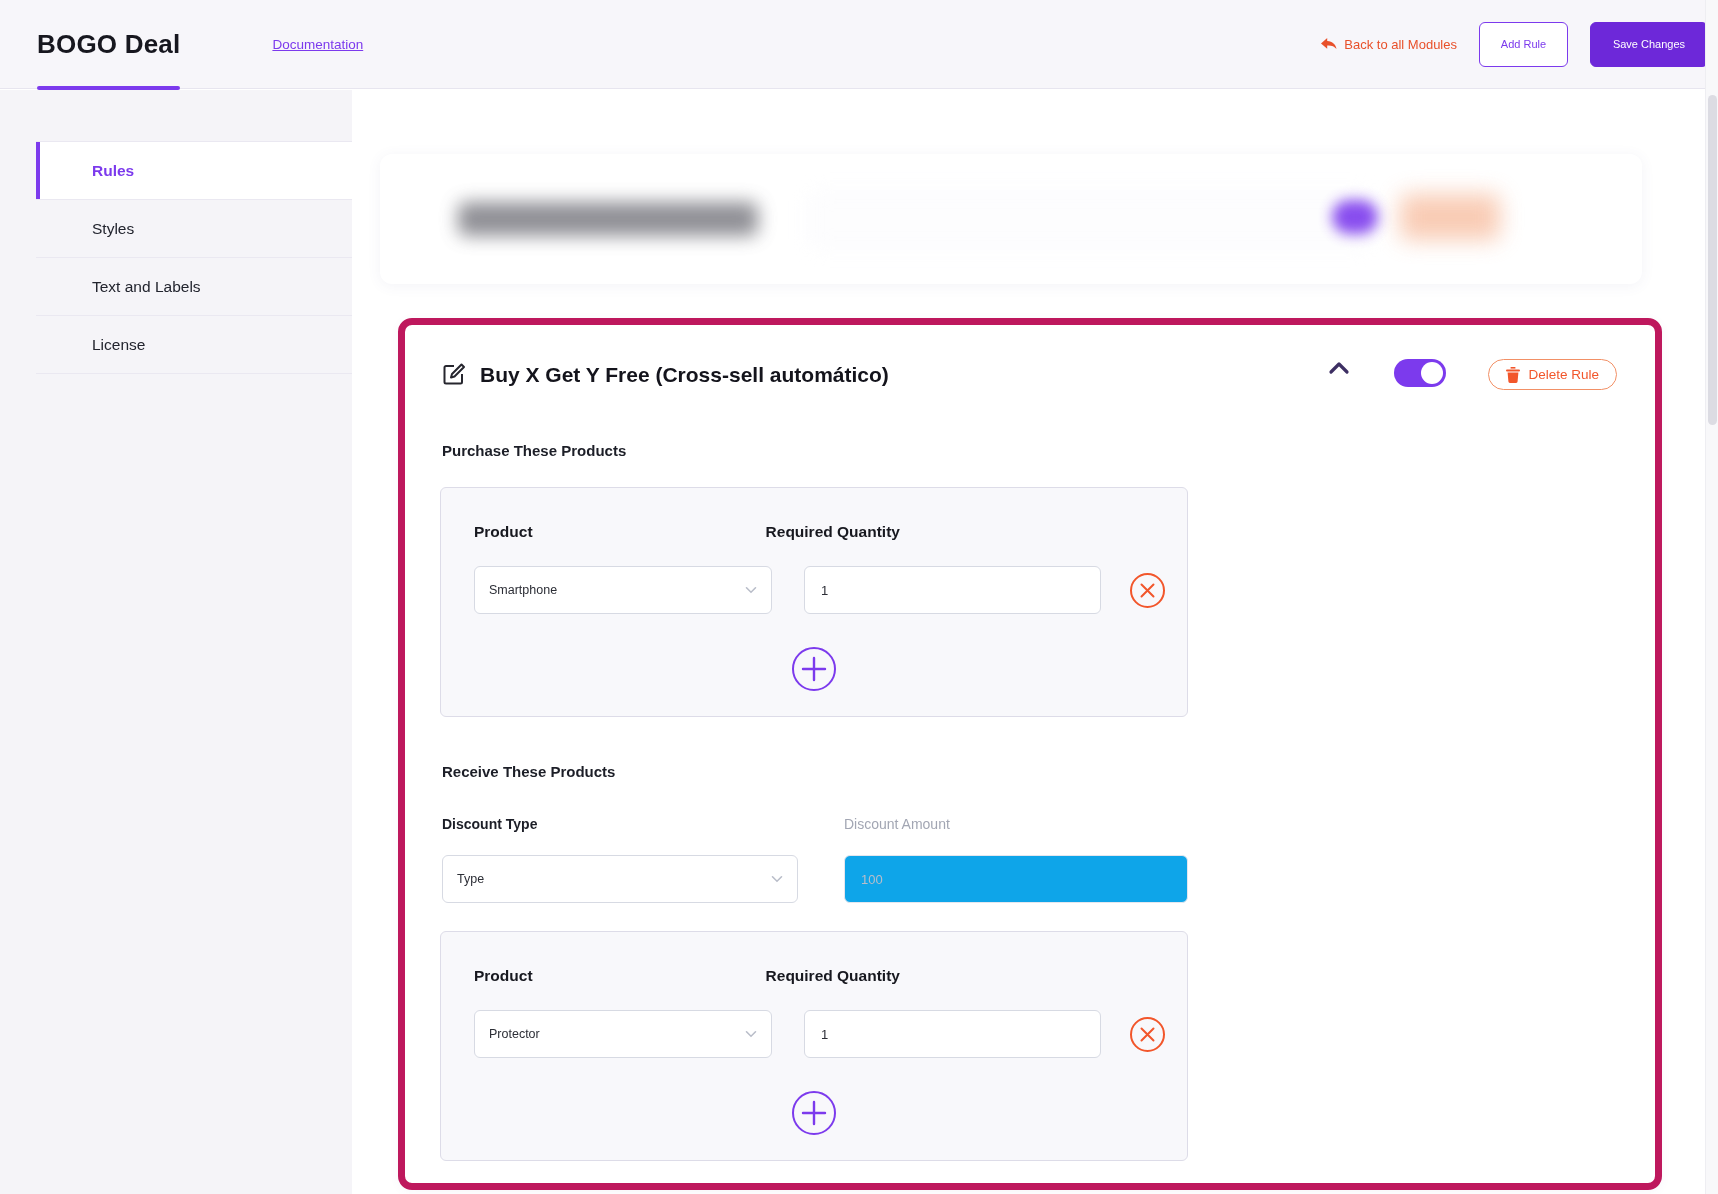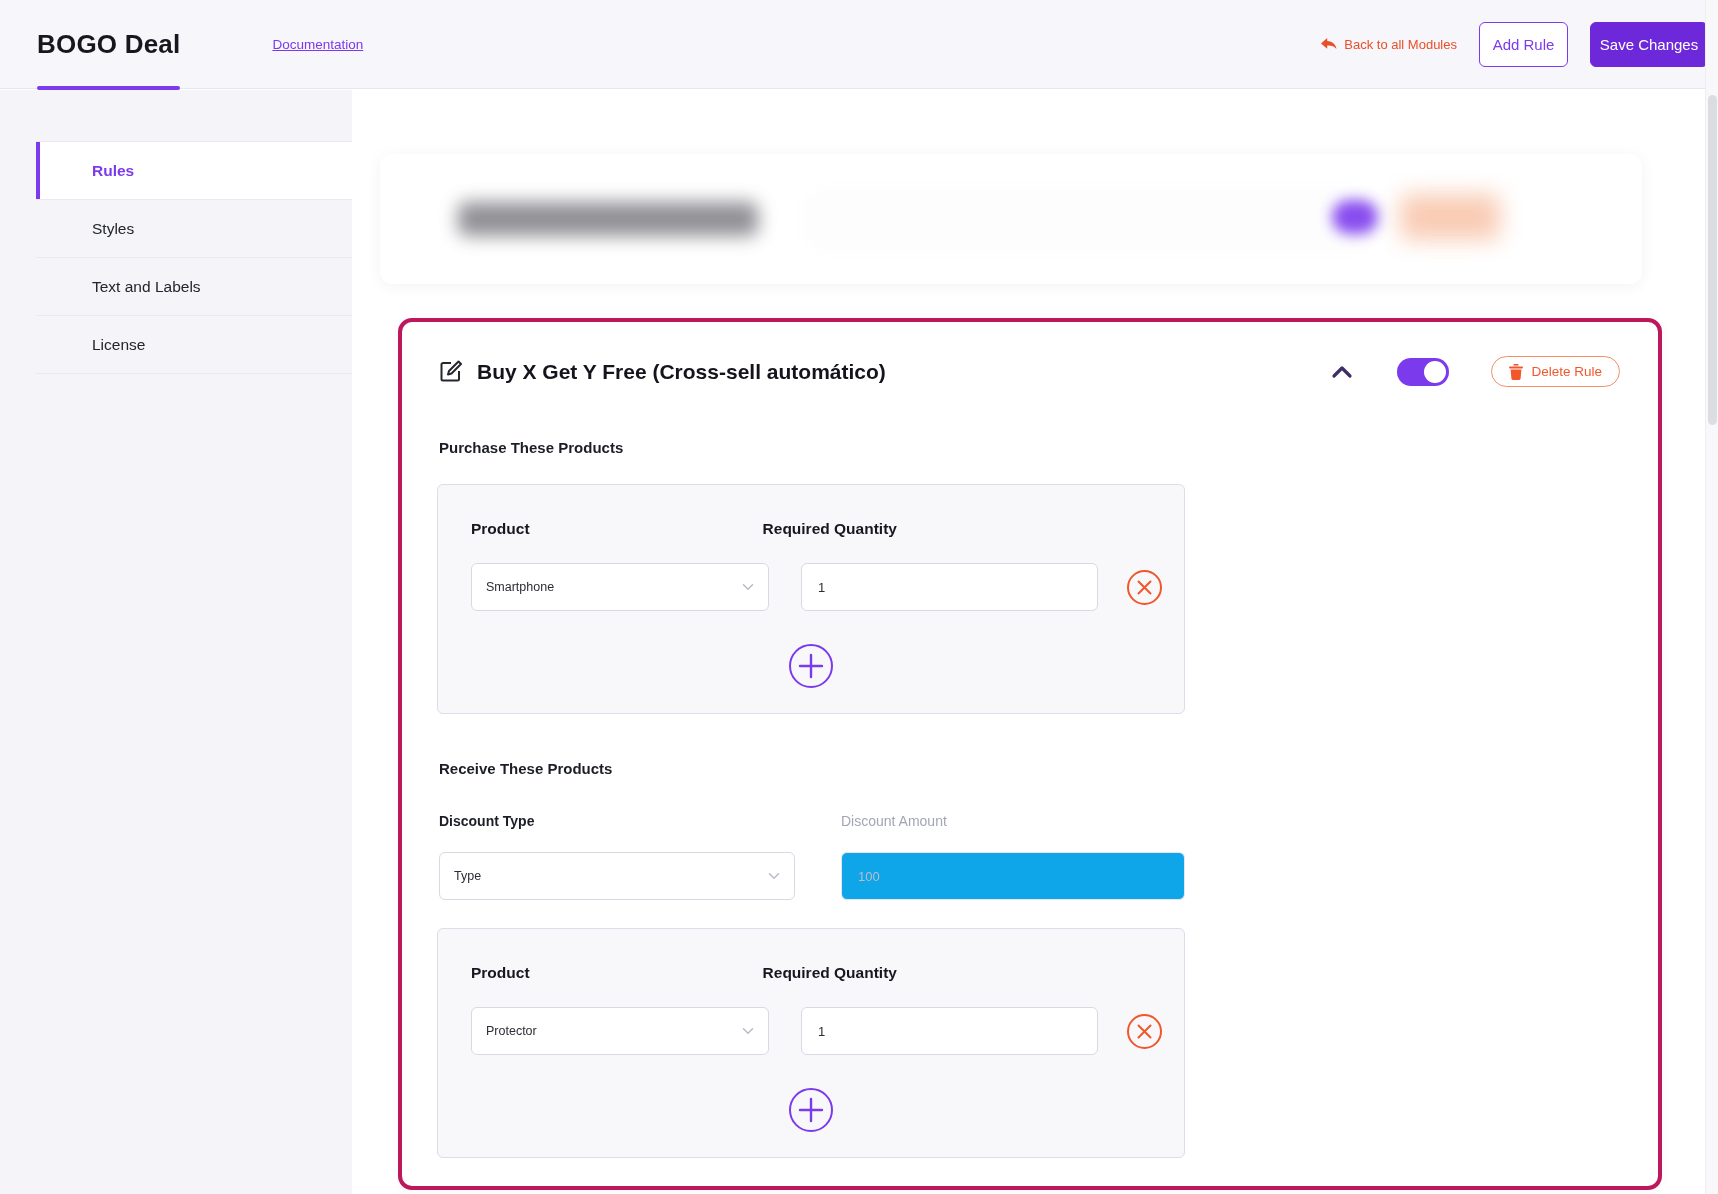--- a/index.html
+++ b/index.html
@@ -12,21 +12,21 @@
             background:#f7f6fa; border-bottom:1px solid #e7e5ef;
             display:flex; align-items:center; }
   .brand { position:relative; margin-left:37px; height:89px; display:flex; align-items:center; }
   .brand h1 { font-size:26px; font-weight:700; color:#17171f; letter-spacing:.2px; }
   .brand .active-underline { position:absolute; left:0; bottom:-1px; width:143px; height:4px;
             background:#7c3aed; border-radius:2px; }
   .doc-link { margin-left:92px; font-size:13.5px; color:#7c3aed; text-decoration:underline; cursor:pointer; }
   .topbar-right { margin-left:auto; margin-right:10px; display:flex; align-items:center; gap:22px; }
   .back-link { display:flex; align-items:center; gap:7px; color:#e8502a; font-size:13px; cursor:pointer; }
   .btn { display:inline-flex; align-items:center; justify-content:center; border-radius:6px;
-         font-size:15px; cursor:pointer; height:45px; }
+         font-size:11px; cursor:pointer; height:45px; }
   .btn-outline { width:89px; background:#fff; border:1.5px solid #7c3aed; color:#7c3aed; }
   .btn-primary { width:118px; background:#6d28d9; border:1.5px solid #6d28d9; color:#fff; }
 
   
   .sidebar { position:absolute; left:0; top:90px; width:352px; height:1104px; background:#f5f4f8; }
   .nav { position:absolute; left:36px; right:0; top:51px; border-top:1px solid #eae8f1; }
   .nav-item { position:relative; height:58px; display:flex; align-items:center;
               padding-left:56px; font-size:15.5px; color:#22242e;
               border-bottom:1px solid #eae8f1; cursor:pointer; }
   .nav-item.active { background:#fff; color:#7c3aed; font-weight:700; }
@@ -40,25 +40,25 @@
                     background:#fff; border-radius:12px; box-shadow:0 2px 14px rgba(90,80,140,.07);
                     overflow:hidden; }
   .blur-blob { position:absolute; filter:blur(9px); border-radius:8px; }
   .blur-title { left:78px; top:48px; width:300px; height:34px; background:#6b6b73; opacity:.75; }
   .blur-field { left:430px; top:40px; width:560px; height:52px; background:#fdfdfe; border:1px solid #ececf4; }
   .blur-toggle { left:952px; top:46px; width:46px; height:34px; background:#7c3aed; border-radius:17px; opacity:.9; filter:blur(7px); }
   .blur-delete { left:1020px; top:40px; width:100px; height:46px; background:#f8c3a8; opacity:.85; filter:blur(11px); }
 
   
   .rule-card { position:absolute; left:46px; top:228px; width:1264px; height:872px;
-               background:#fff; border:4px solid #be185d; border-radius:14px;
+               background:#fff; border:7px solid #be185d; border-radius:14px;
                box-shadow:0 2px 10px rgba(90,80,140,.05); }
   .rule-header { display:flex; align-items:center; padding:34px 38px 0 36px; }
   .rule-title { display:flex; align-items:center; gap:14px; font-size:21px; font-weight:700; color:#14141c; }
-  .rule-controls { margin-left:auto; display:flex; align-items:center; gap:42px; }
+  .rule-controls { margin-left:auto; display:flex; align-items:flex-start; gap:42px; }
   .collapse-btn { background:none; border:none; cursor:pointer; display:flex; padding:2px; }
   .toggle { width:52px; height:28px; border-radius:14px; background:#7c3aed; position:relative; cursor:pointer; border:none; }
   .toggle .knob { position:absolute; right:3px; top:3px; width:22px; height:22px; border-radius:50%; background:#fff; }
   .delete-btn { display:flex; align-items:center; gap:8px; height:31px; padding:0 17px;
                 background:#fff; border:1px solid #f29066; border-radius:16px;
                 color:#f2562b; font-size:13.5px; cursor:pointer; }
 
   .section-heading { font-size:15px; font-weight:700; color:#1c1e27; margin:0 0 0 37px; }
   .heading-purchase { margin-top:52px; }
   .heading-receive { margin-top:46px; }

